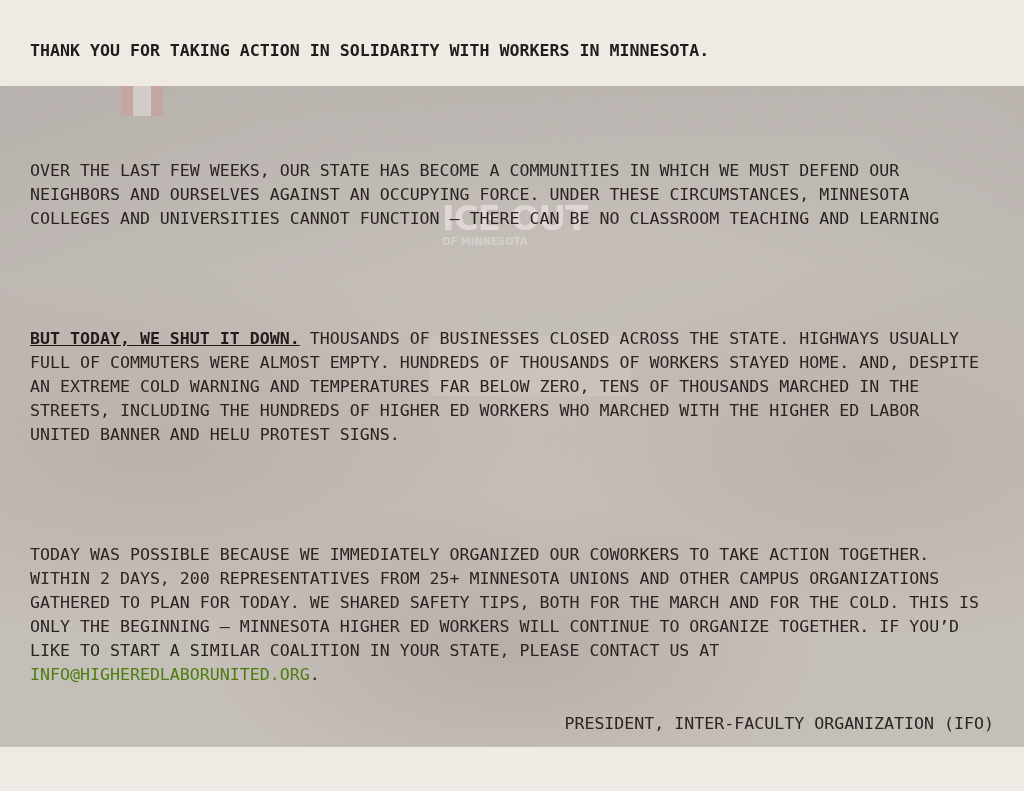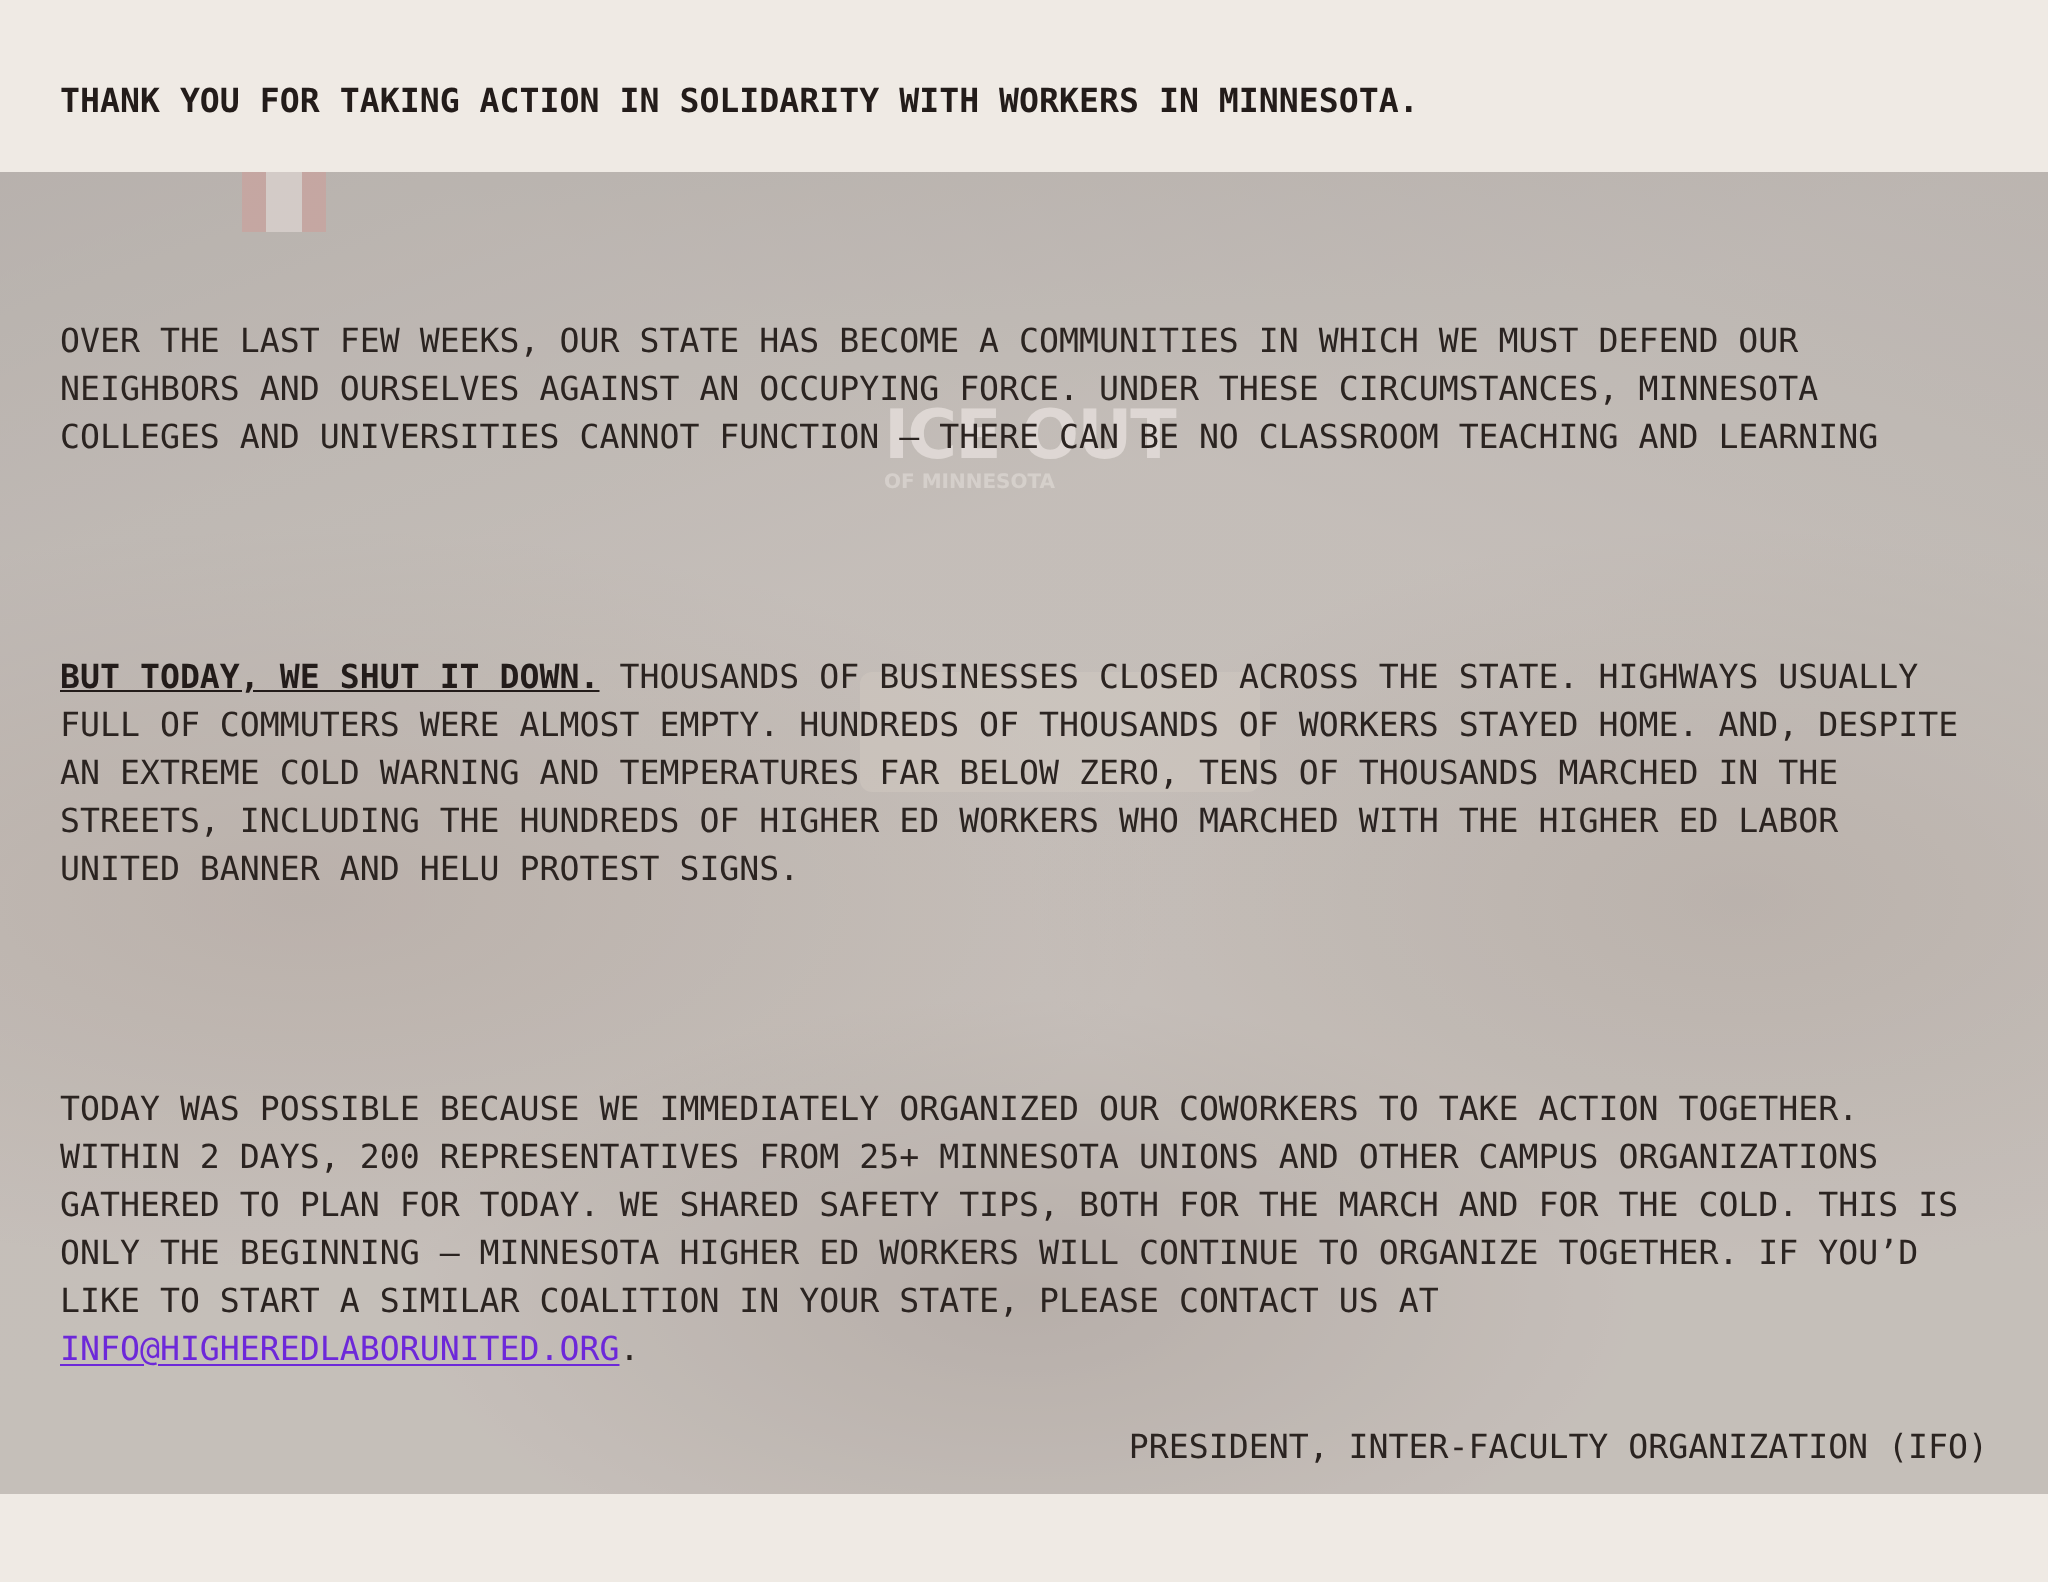--- a/index.html
+++ b/index.html
@@ -90,22 +90,21 @@
     }
     .para {
       margin: 0 0 24px 0;
     }
     .para .lead {
       font-weight: bold;
       color: #231c1a;
       text-decoration: underline;
     }
     .email-link {
-      color: #6d28d9;
-      text-decoration: underline;
+      color: #4d7c0f;
       text-underline-offset: 2px;
     }
     .signature {
       position: absolute;
       right: 30px;
       top: 664px;
       text-align: right;
       font-size: 16.6px;
       line-height: 24px;
       white-space: pre;

